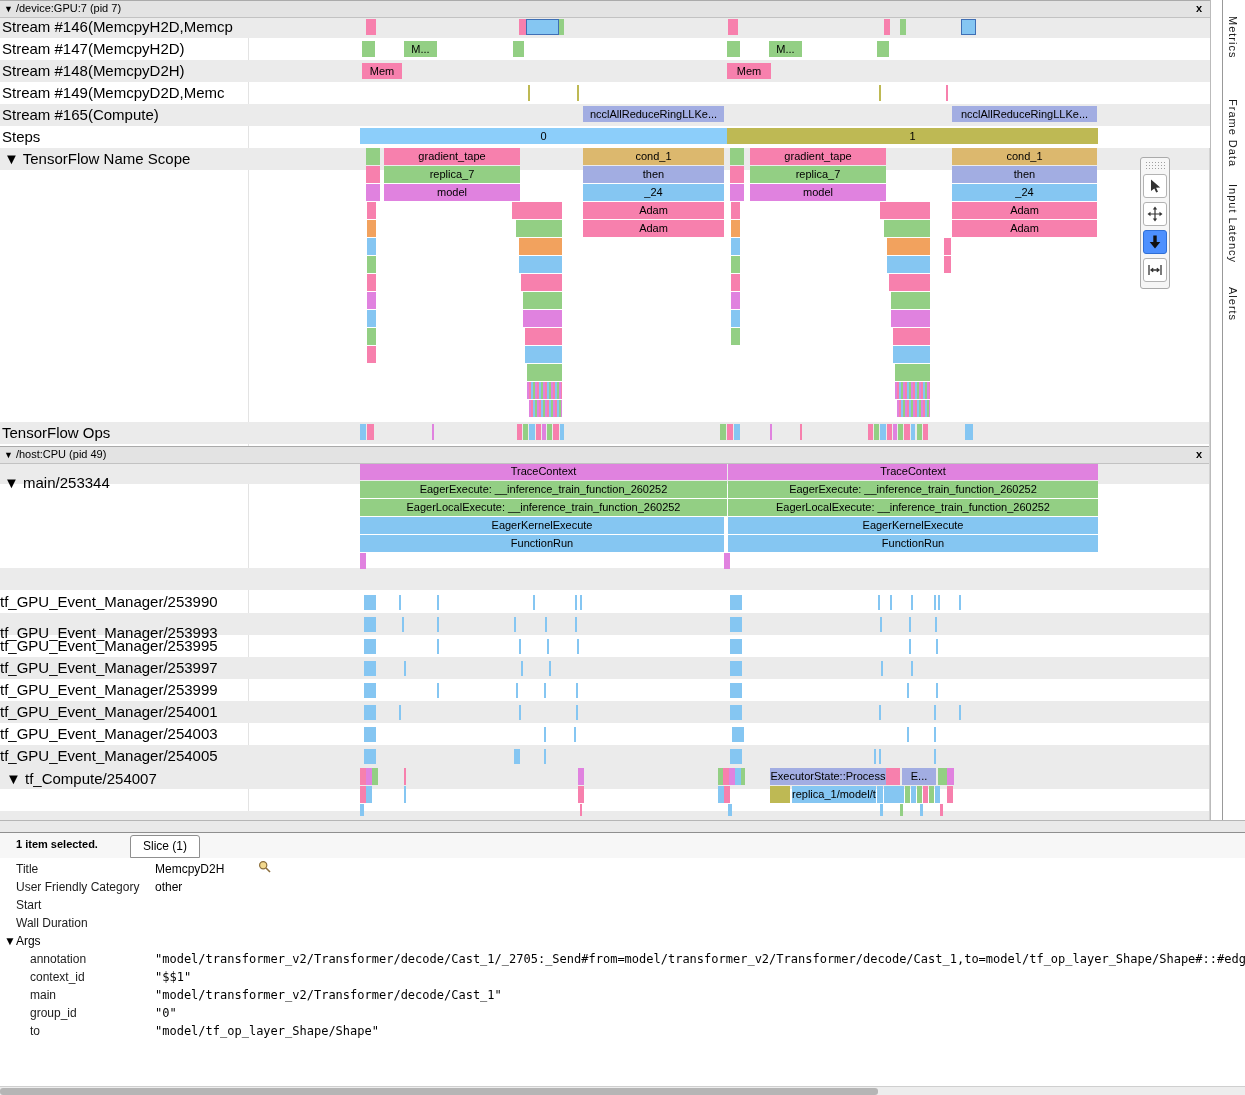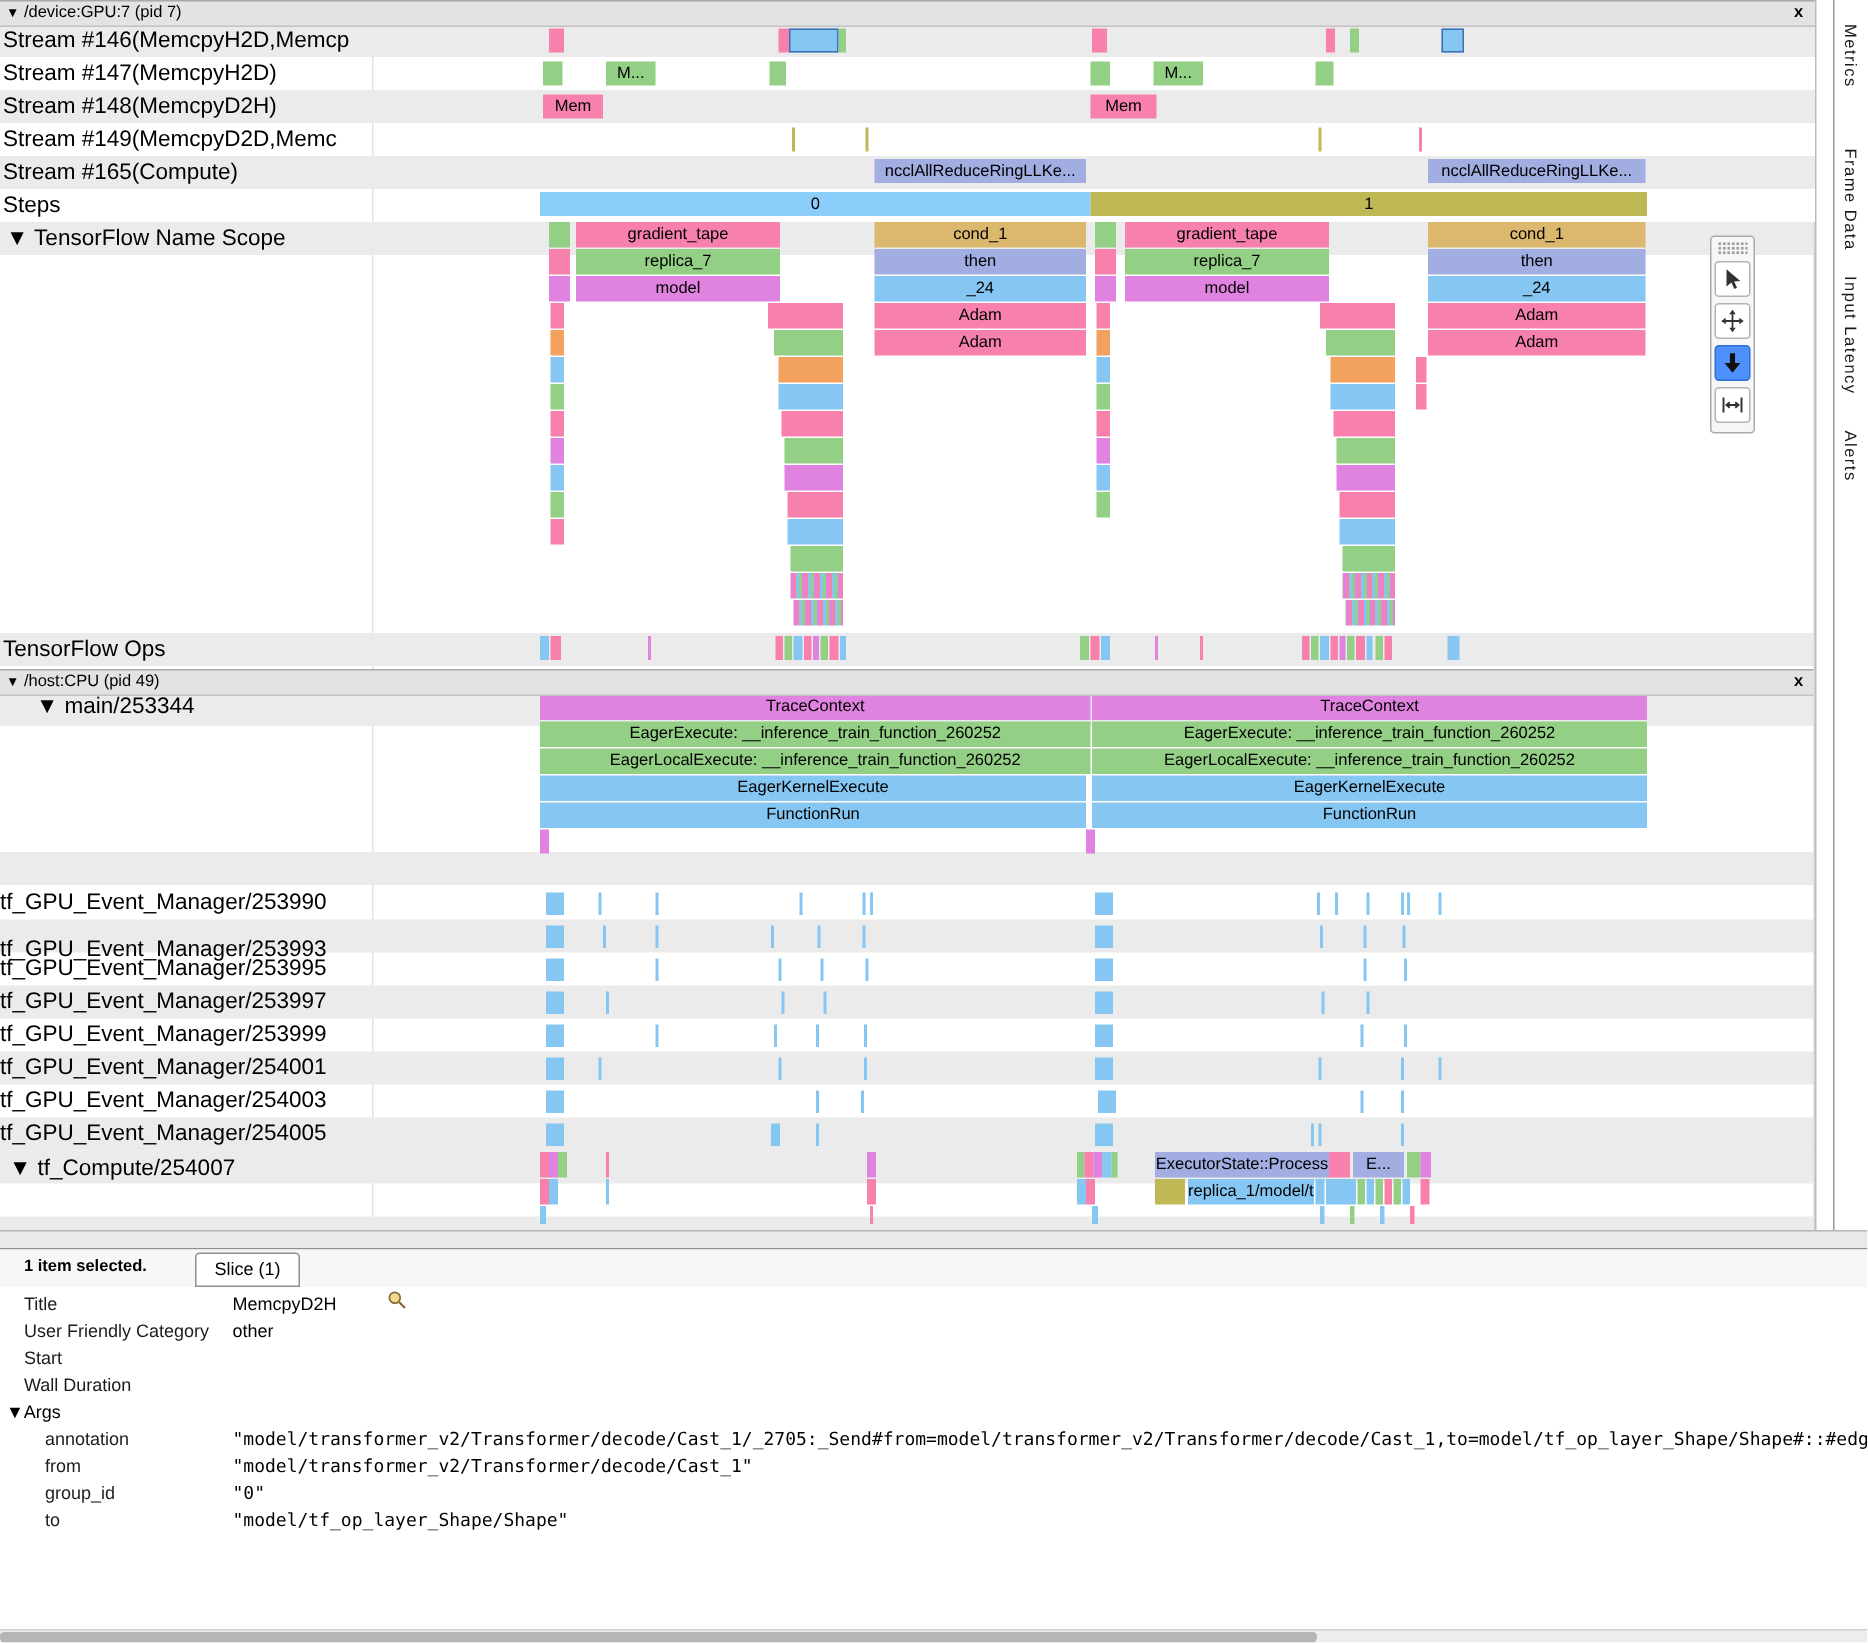--- a/index.html
+++ b/index.html
@@ -119,21 +119,21 @@
     <div class="band" style="top: 767px; height: 22px;"></div>
     <div class="band" style="top: 811px; height: 9px;"></div>
     <div class="row-label" style="left: 2px; top: 16px;">Stream #146(MemcpyH2D,Memcp</div>
     <div class="row-label" style="left: 2px; top: 38px;">Stream #147(MemcpyH2D)</div>
     <div class="row-label" style="left: 2px; top: 60px;">Stream #148(MemcpyD2H)</div>
     <div class="row-label" style="left: 2px; top: 82px;">Stream #149(MemcpyD2D,Memc</div>
     <div class="row-label" style="left: 2px; top: 104px;">Stream #165(Compute)</div>
     <div class="row-label" style="left: 2px; top: 126px;">Steps</div>
     <div class="row-label" style="left: 4px; top: 148px;">▼ TensorFlow Name Scope</div>
     <div class="row-label" style="left: 2px; top: 422px;">TensorFlow Ops</div>
-    <div class="row-label" style="left: 4px; top: 460px; margin-left: 20px;">▼ main/253344</div>
+    <div class="row-label" style="left: 4px; top: 472px;">▼ main/253344</div>
     <div class="row-label" style="left: 0px; top: 591px;">tf_GPU_Event_Manager/253990</div>
     <div class="row-label" style="left: 0px; top: 622px;">tf_GPU_Event_Manager/253993</div>
     <div class="row-label" style="left: 0px; top: 635px;">tf_GPU_Event_Manager/253995</div>
     <div class="row-label" style="left: 0px; top: 657px;">tf_GPU_Event_Manager/253997</div>
     <div class="row-label" style="left: 0px; top: 679px;">tf_GPU_Event_Manager/253999</div>
     <div class="row-label" style="left: 0px; top: 701px;">tf_GPU_Event_Manager/254001</div>
     <div class="row-label" style="left: 0px; top: 723px;">tf_GPU_Event_Manager/254003</div>
     <div class="row-label" style="left: 0px; top: 745px;">tf_GPU_Event_Manager/254005</div>
     <div class="row-label" style="left: 6px; top: 768px;">▼ tf_Compute/254007</div>
     <div class="bar" style="background: rgb(247, 128, 173); left: 366px; top: 19px; width: 10px; height: 16px; line-height: 16px;"></div>
@@ -408,21 +408,25 @@
     <div class="prow">
       <span class="k">Wall Duration</span>
       <span class="v"></span>
     </div>
     <div class="args-header">▼Args</div>
     <div class="prow arow">
       <span class="k">annotation</span>
       <span class="v">"model/transformer_v2/Transformer/decode/Cast_1/_2705:_Send#from=model/transformer_v2/Transformer/decode/Cast_1,to=model/tf_op_layer_Shape/Shape#::#edg</span>
     </div>
     <div class="prow arow">
-      <span class="k">from</span>
+      <span class="k">context_id</span>
+      <span class="v">"$$1"</span>
+    </div>
+    <div class="prow arow">
+      <span class="k">main</span>
       <span class="v">"model/transformer_v2/Transformer/decode/Cast_1"</span>
     </div>
     <div class="prow arow">
       <span class="k">group_id</span>
       <span class="v">"0"</span>
     </div>
     <div class="prow arow">
       <span class="k">to</span>
       <span class="v">"model/tf_op_layer_Shape/Shape"</span>
     </div>

